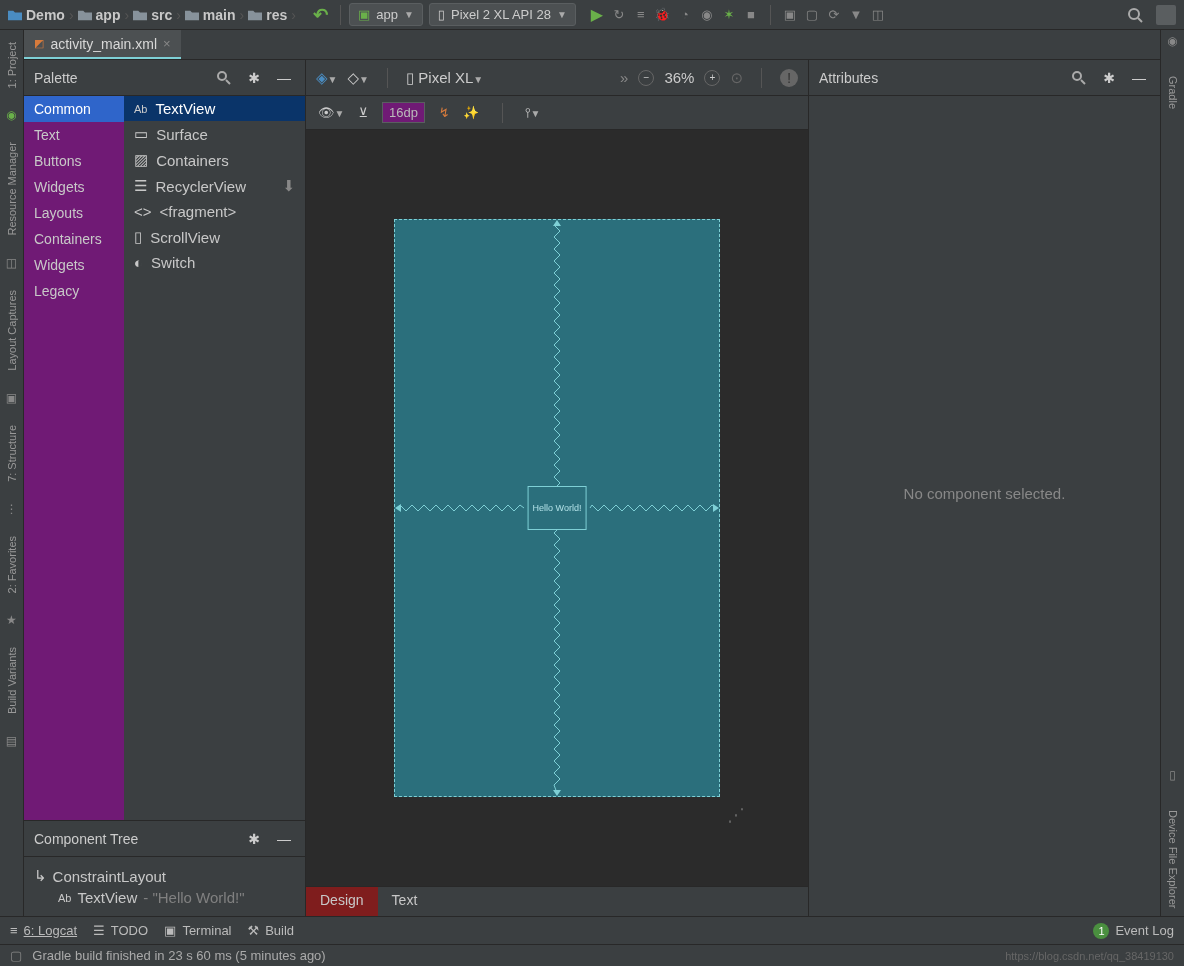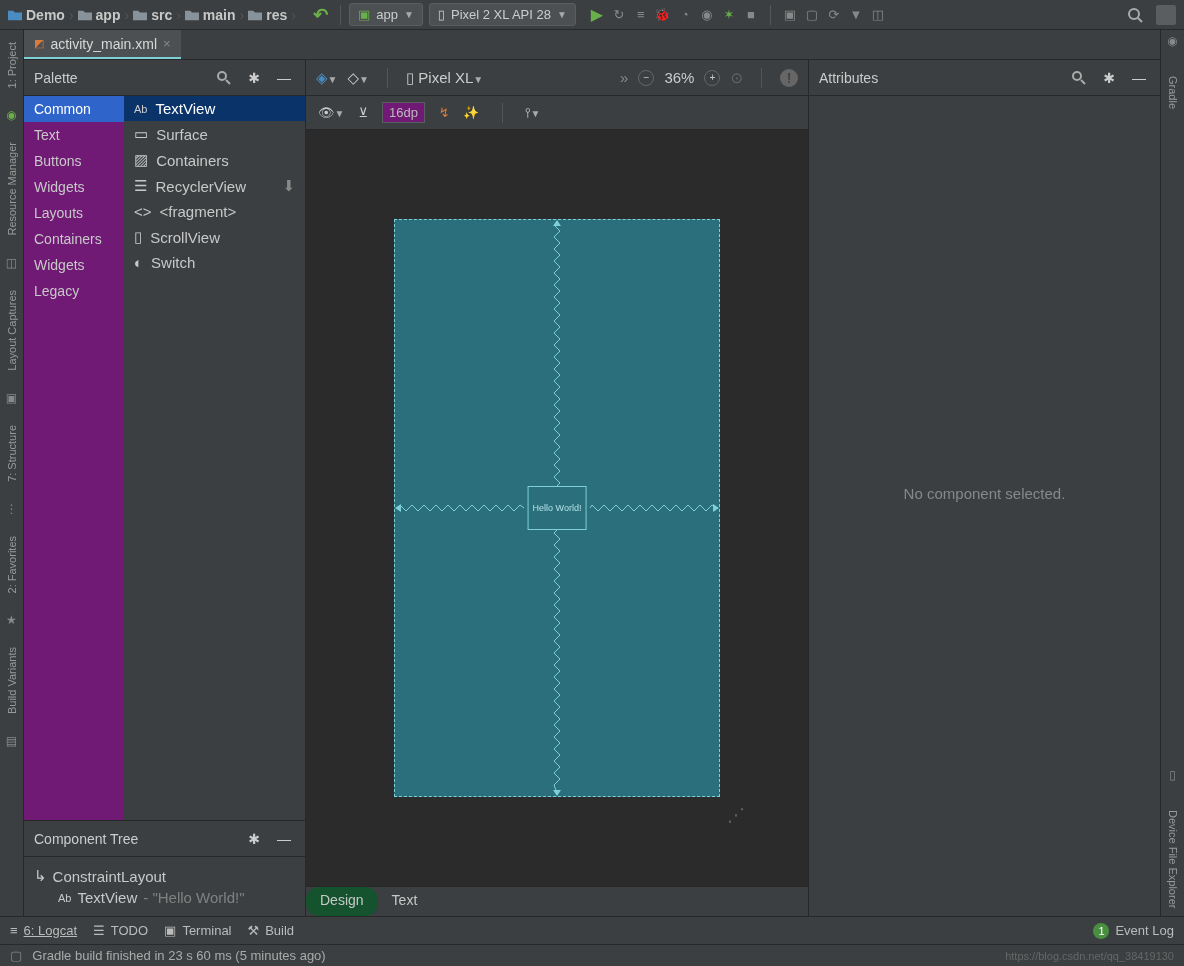--- a/index.html
+++ b/index.html
@@ -47,21 +47,21 @@
 .device-frame { width: 326px; height: 578px; background: #2b6f7c; border: 1px dashed #7ed0d6; position: relative; }
 .spring { position: absolute; }
 .spring.v { left: 50%; transform: translateX(-50%); width: 10px; }
 .spring.h { top: 50%; transform: translateY(-50%); height: 10px; }
 .hello-widget { position: absolute; top: 50%; left: 50%; transform: translate(-50%,-50%); background: #2b6f7c; border: 1px solid #7ed0d6; padding: 16px 4px; font-size: 9px; color: #b0e0e6; }
 .resize-handle { position: absolute; right: -20px; bottom: -20px; color: #666; font-size: 18px; }
 .attributes-col { width: 352px; background: #3b3f41; border-left: 1px solid #282828; display: flex; flex-direction: column; }
 .attr-body { flex: 1; display: flex; flex-direction: column; align-items: center; justify-content: center; padding: 20px; text-align: right; color: #888; font-size: 15px; line-height: 1.6; }
 .bottom-tabs { height: 30px; background: #3b3f41; display: flex; border-top: 1px solid #282828; }
 .bottom-tab { padding: 5px 14px; color: #c8c8c8; font-size: 14px; cursor: pointer; }
-.bottom-tab.active { background: #14532d; border-radius: 13px; }
+.bottom-tab.active { background: #7f1d1d; }
 .statusbar { height: 28px; background: #3b3f41; display: flex; align-items: center; padding: 0 10px; gap: 16px; border-top: 1px solid #282828; font-size: 13px; }
 .status-item { display: flex; align-items: center; gap: 6px; color: #bbb; cursor: pointer; }
 .status-right { margin-left: auto; display: flex; align-items: center; gap: 10px; }
 .badge { background: #4a8f3f; color: #fff; border-radius: 50%; width: 16px; height: 16px; display: flex; align-items: center; justify-content: center; font-size: 11px; }
 .msgbar { height: 22px; display: flex; align-items: center; padding: 0 10px; font-size: 13px; color: #aaa; border-top: 1px solid #282828; }
 .msgbar .right { margin-left: auto; font-size: 11px; color: #666; }
 .tri-down { font-size: 10px; color: #aaa; }
 svg.i { width: 16px; height: 16px; }
 .back-arrow { color: #6ab04a; font-size: 18px; font-weight: bold; }
 .run-tri { color: #6ab04a; font-size: 16px; }

